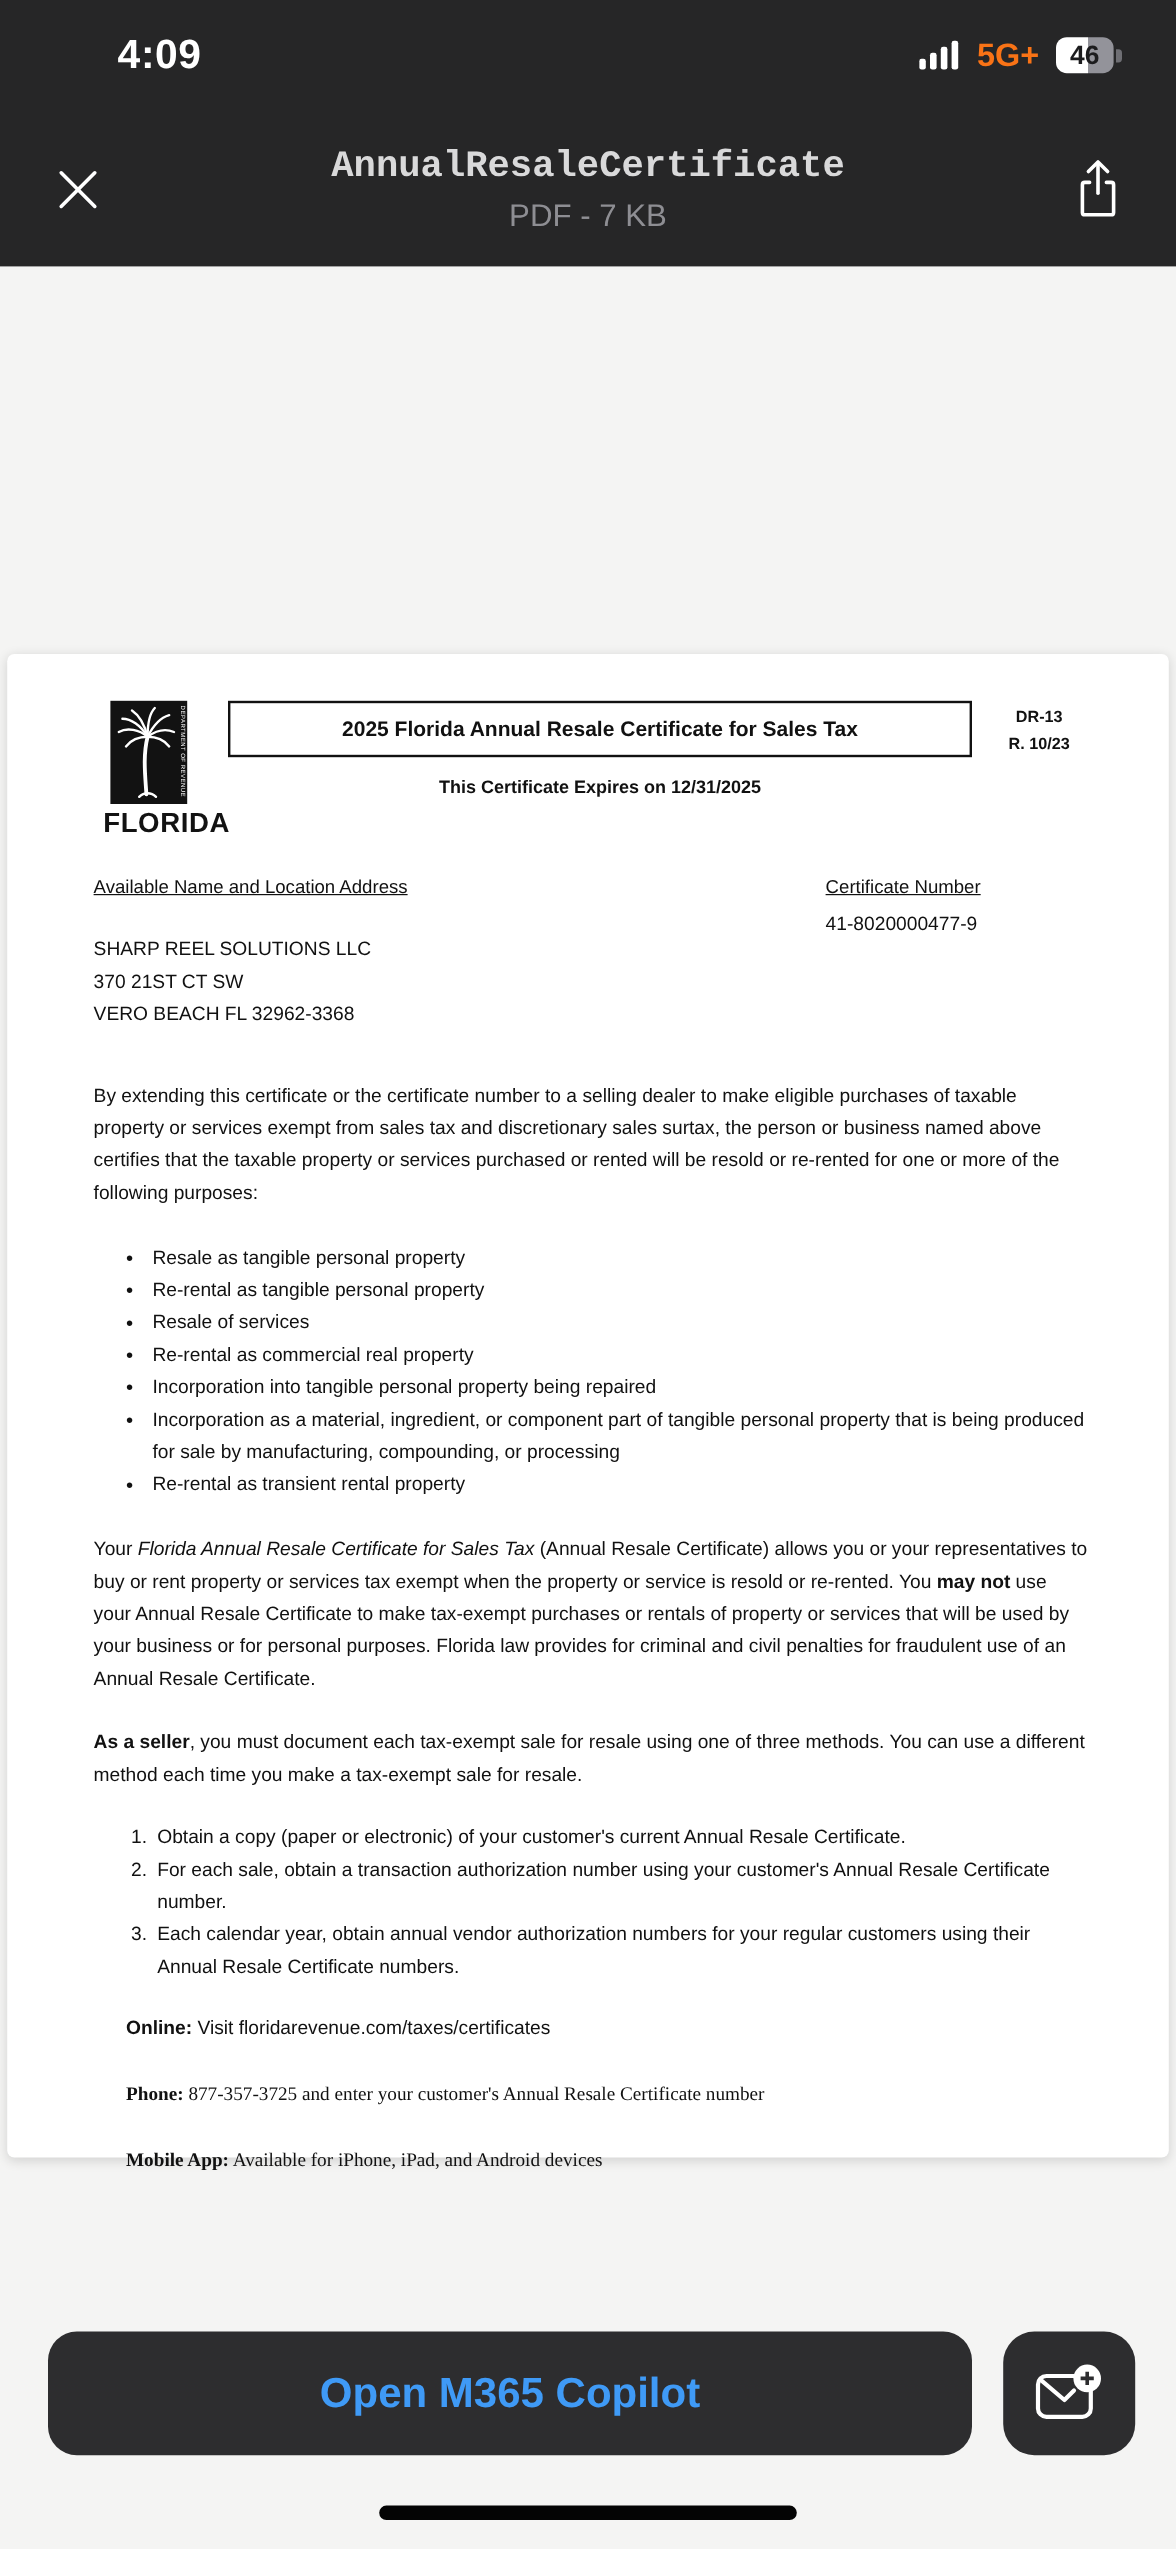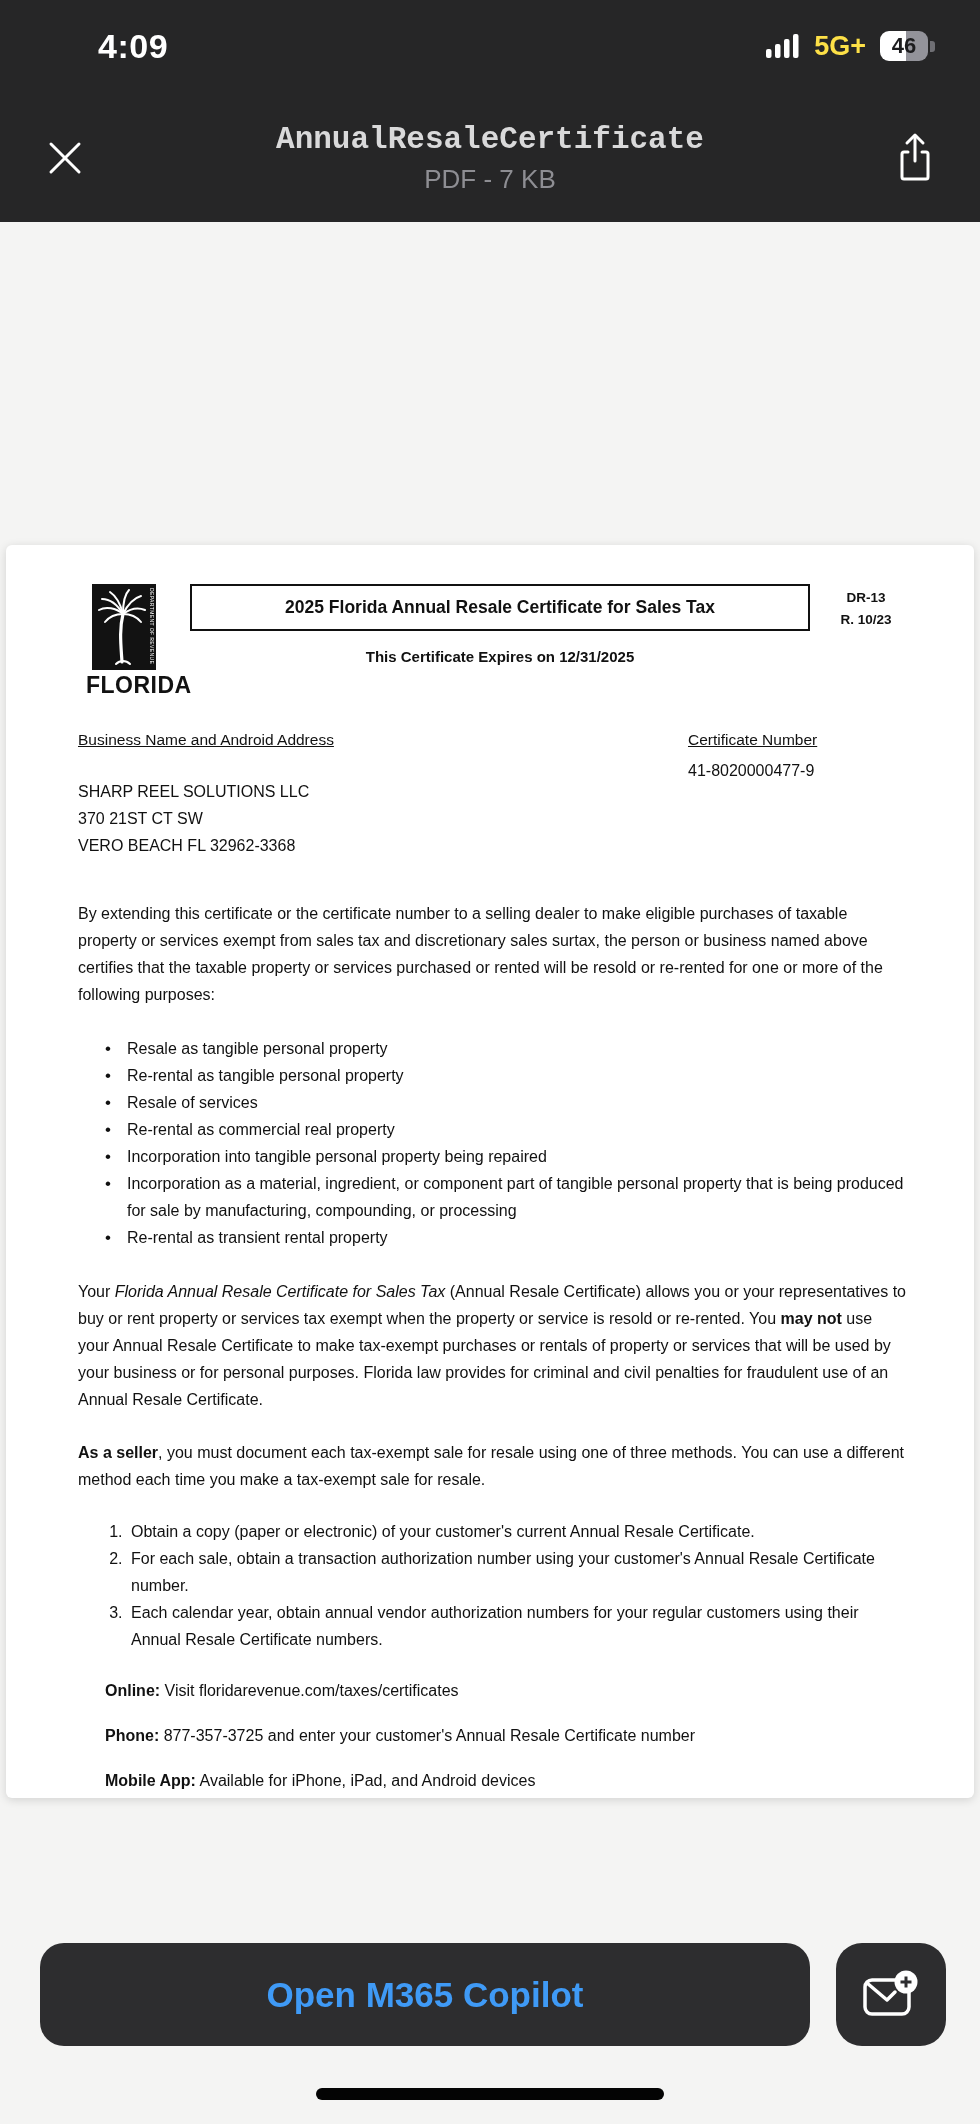--- a/index.html
+++ b/index.html
@@ -14,21 +14,21 @@
     position:absolute; top:0; left:0; right:0; height:222px;
     background:#262627;
   }
   .statusbar {
     position:absolute; top:20px; left:0; right:0; height:52px;
     display:flex; align-items:center; justify-content:space-between;
     padding:0 52px 0 98px;
   }
   .status-time { color:#ffffff; font-size:34px; font-weight:700; letter-spacing:.5px; }
   .status-right { display:flex; align-items:center; gap:14px; }
-  .net-label { color:#fde047; font-size:27px; font-weight:600; }
+  .net-label { color:#f97316; font-size:27px; font-weight:600; }
   .battery {
     position:relative; width:48px; height:30px; border-radius:9px;
     background:linear-gradient(to right,#ffffff 0 55%,#93939a 55% 100%);
     display:flex; align-items:center; justify-content:center;text-align:center;
   }
   .battery-num { color:#1c1c1e; font-size:22px; font-weight:700; position:relative; z-index:2; }
   .battery-nub {
     position:absolute; right:-7px; top:10px; width:5px; height:11px;
     border-radius:0 3px 3px 0; background:#6f6f74;
   }
@@ -77,21 +77,21 @@
   .address { margin-top:29px; line-height:27px; font-size:16px; }
   p.body-para { margin-top:41px; line-height:27px; font-size:16px; }
   p.body-para2 { margin-top:27px; line-height:27px; font-size:16px; }
   p.body-para3 { margin-top:26px; line-height:27px; font-size:16px; }
   ul.bullets { margin-top:27px; padding-left:49px; list-style:none; line-height:27px; }
   ul.bullets li { position:relative; }
   ul.bullets li::before { content:"•"; position:absolute; left:-22px; top:0; font-size:17px; }
   ol.methods { margin-top:25px; padding-left:49px; line-height:27px; }
   ol.methods li { padding-left:4px; }
   .contact { margin:24px 0 0 27px; line-height:27px; }
-  .contact + .contact { margin-top:18px; }
+  .contact + .contact { margin-top:28px;font-family:Liberation Serif, serif; }
   .b { font-weight:700; }
   .i { font-style:italic; }
   
   .copilot-btn {
     position:absolute; left:40px; top:1943px; width:770px; height:103px;
     background:#2d2d2f; border:none; border-radius:24px; cursor:pointer;
     color:#3f9af6; font-size:35px; font-weight:600;
     font-family:"Liberation Sans", sans-serif;
     display:flex; align-items:center; justify-content:center;
   }
@@ -177,21 +177,21 @@
           <div class="expires">This Certificate Expires on 12/31/2025</div>
         </div>
         <div class="dr-col">
           <div>DR-13</div>
           <div>R. 10/23</div>
         </div>
       </div>
 
       <div class="labels-row">
         <div class="biz-col">
-          <div class="lbl u">Business Name and Android Address</div>
+          <div class="lbl u">Available Name and Location Address</div>
           <div class="address">
             <div>SHARP REEL SOLUTIONS LLC</div>
             <div>370 21ST CT SW</div>
             <div>VERO BEACH FL 32962-3368</div>
           </div>
         </div>
         <div class="cert-col">
           <div class="lbl u">Certificate Number</div>
           <div class="cert-number">41-8020000477-9</div>
         </div>

